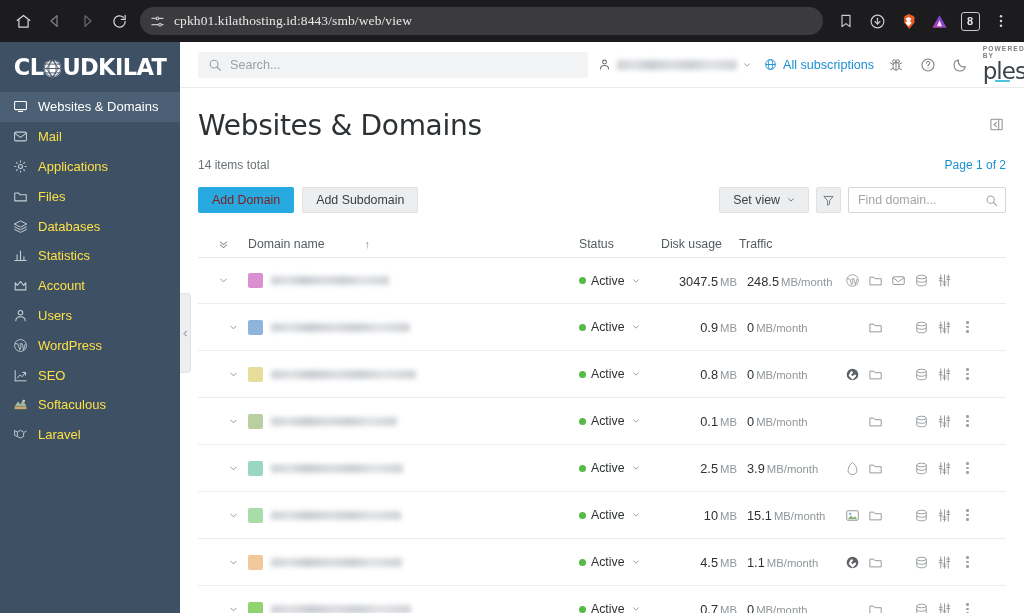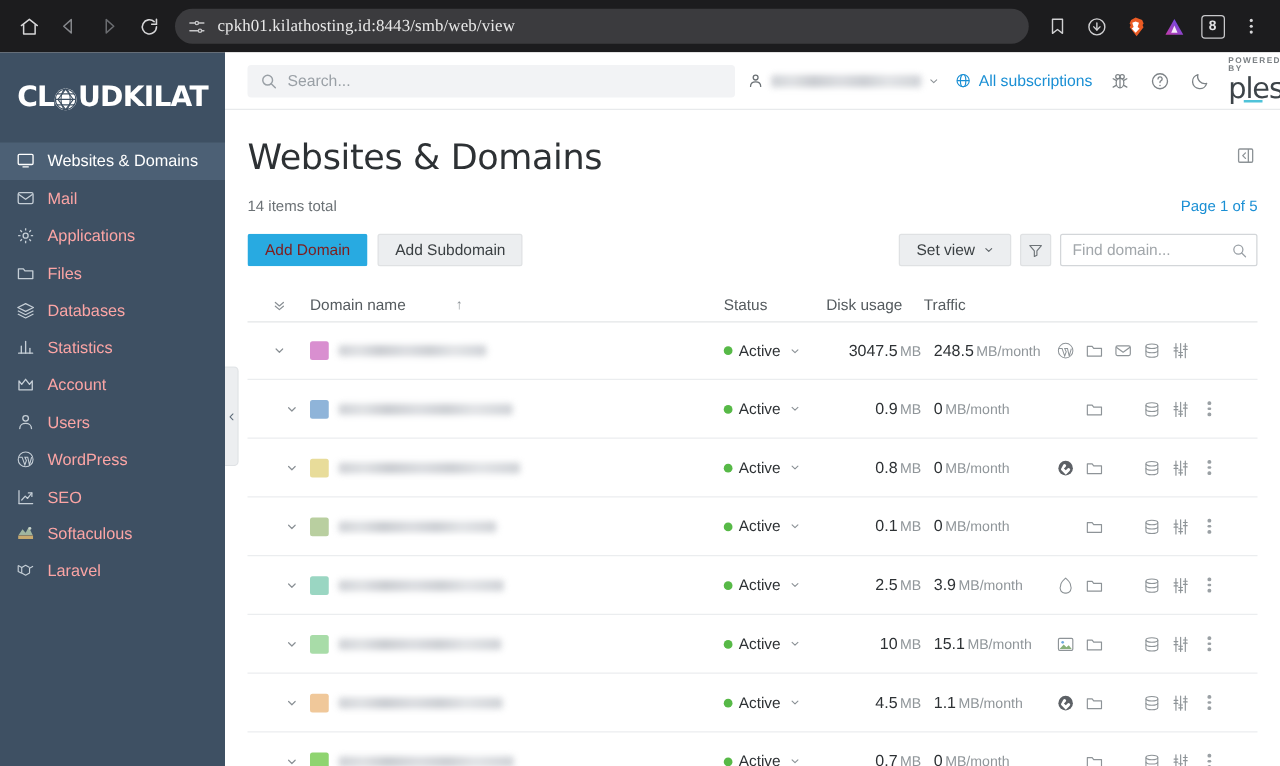--- a/index.html
+++ b/index.html
@@ -38,33 +38,33 @@
 
   
   #app { display: flex; height: 571px; position: relative; }
 
   
   #sidebar {
     width: 180px; flex: none; background: #3e5063;
     display: flex; flex-direction: column; overflow: hidden;
   }
   #brand {
-    height: 72px; display: flex; align-items: center; justify-content: center;
+    height: 50px; display: flex; align-items: center; justify-content: center;
     flex: none;
   }
   #brand-text {
     color: #fff; font-size: 22.5px; font-weight: 800; letter-spacing: -0.6px;
     font-family: "DejaVu Sans", sans-serif; display: flex; align-items: center;
   }
   .brand-globe {
     width: 21px; height: 21px; display:inline-block; margin: 0 -1px; position: relative; top: 1px;
   }
   .nav-item {
     height: 29.8px; display: flex; align-items: center; gap: 9px;
-    padding: 0 0 0 12px; color: #fca5a5; font-size: 13px;
+    padding: 0 0 0 12px; color: #fde047; font-size: 13px;
     white-space: nowrap; cursor: pointer;
   }
   .nav-item.active { background: #4c6075; color: #fff; }
   .nav-ico { width: 17px; height: 17px; flex: none; display:flex; align-items:center; justify-content:center; }
 
   
   #rail-handle {
     position: absolute; left: 180px; top: 251px; width: 11px; height: 80px;
     background: #eceef0; border: 1px solid #dfe2e5; border-left: none;
     border-radius: 0 4px 4px 0; display: flex; align-items: center;
@@ -490,21 +490,21 @@
           <svg width="15" height="15" viewBox="0 0 24 24" fill="none" stroke="#8d9397" stroke-width="1.7">
             <rect x="3" y="3.5" width="18" height="17" rx="1.5"></rect>
               <path d="M15.5 3.5v17"></path>
             <path d="M11.8 8.5 8.3 12l3.5 3.5" stroke-linecap="round" stroke-linejoin="round"></path>
             </svg>
         </div>
       </div>
 
       <div id="meta-row">
         <span id="items-total">14 items total</span>
-        <span id="pager">Page 1 of 5</span>
+        <span id="pager">Page 1 of 2</span>
       </div>
 
       <div id="actions-row">
         <button class="btn btn-primary">Add Domain</button>
         <button class="btn btn-default">Add Subdomain</button>
 
         <div id="actions-right">
           <button class="btn btn-default" style="gap:7px;">
             <span>Set view</span>
             <span style="display:flex">

